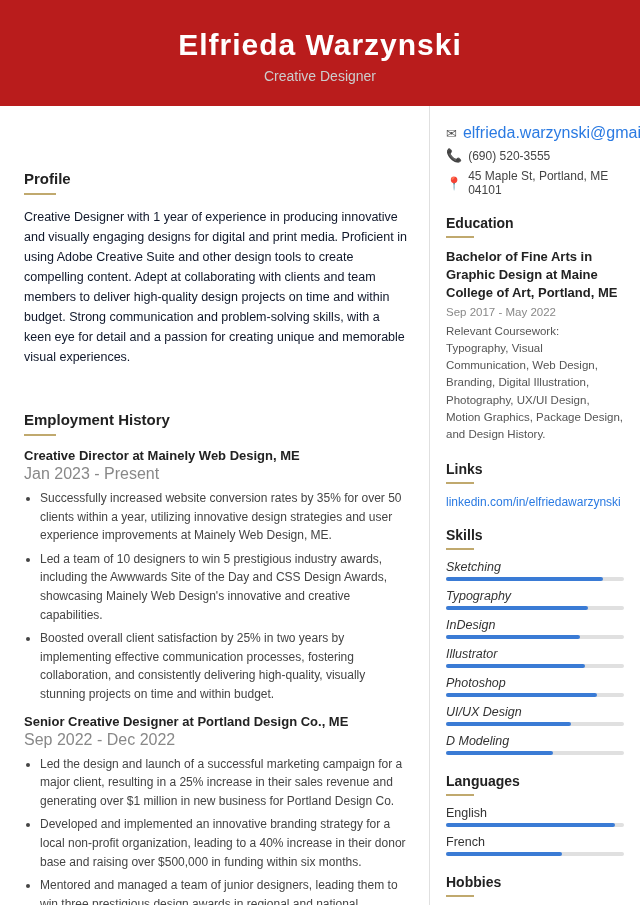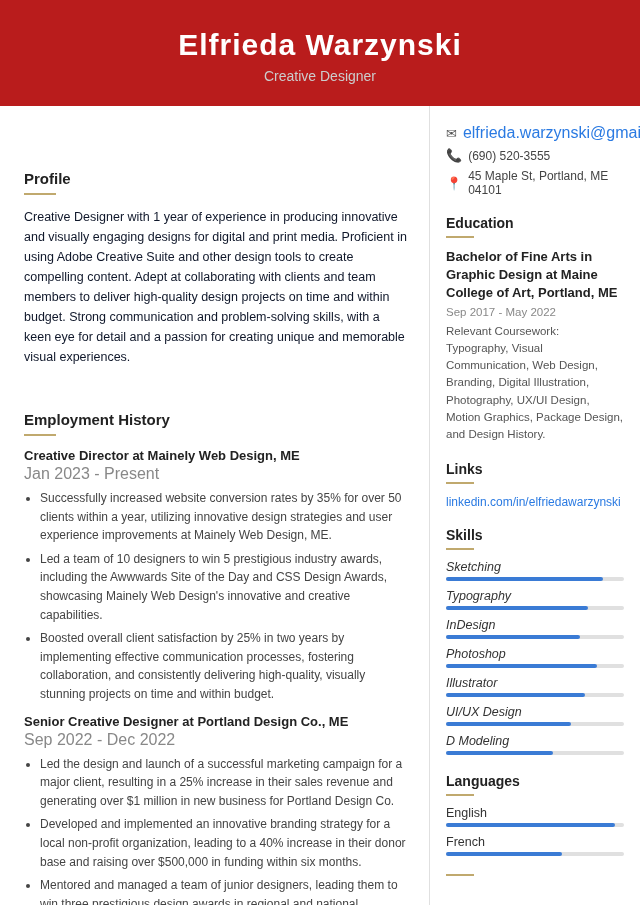--- a/index.html
+++ b/index.html
@@ -305,29 +305,29 @@
         <div class="skill-bar-fill" style="width:80%"></div>
       </div>
     </div>
           <div class="skill-item">
       <div class="skill-label">InDesign</div>
       <div class="skill-bar-bg">
         <div class="skill-bar-fill" style="width:75%"></div>
       </div>
     </div>
           <div class="skill-item">
+      <div class="skill-label">Illustrator</div>
+      <div class="skill-bar-bg">
+        <div class="skill-bar-fill" style="width:78%"></div>
+      </div>
+    </div>
+          <div class="skill-item">
       <div class="skill-label">Photoshop</div>
       <div class="skill-bar-bg">
         <div class="skill-bar-fill" style="width:85%"></div>
-      </div>
-    </div>
-          <div class="skill-item">
-      <div class="skill-label">Illustrator</div>
-      <div class="skill-bar-bg">
-        <div class="skill-bar-fill" style="width:78%"></div>
       </div>
     </div>
           <div class="skill-item">
       <div class="skill-label">UI/UX Design</div>
       <div class="skill-bar-bg">
         <div class="skill-bar-fill" style="width:70%"></div>
       </div>
     </div>
           <div class="skill-item">
       <div class="skill-label">D Modeling</div>
@@ -351,17 +351,18 @@
           <div class="lang-item">
       <div class="lang-label">French</div>
       <div class="lang-bar-bg">
         <div class="lang-bar-fill" style="width:65%"></div>
       </div>
     </div>
         </div>
     </div>
 
     <div class="right-section">
+      <div class="right-section-title">Hobbies</div>
       <div class="right-section-divider"></div>
     </div>
 
   </div>
 </div>
 
 </body></html>

